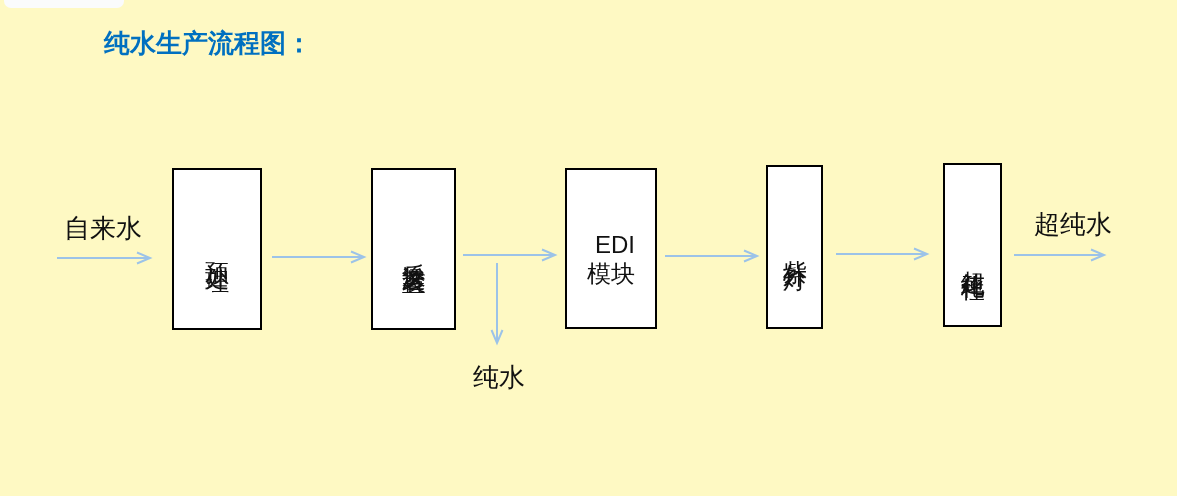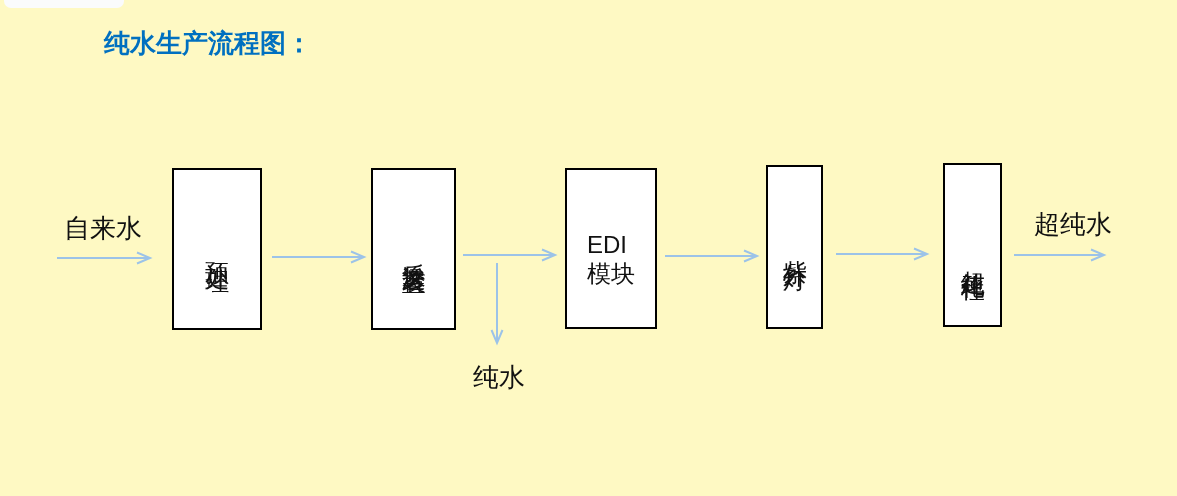--- a/index.html
+++ b/index.html
@@ -41,21 +41,21 @@
     font-size: 24px;
   }
   .v-label {
     writing-mode: vertical-rl;
     text-orientation: upright;
     letter-spacing: 4px;
     line-height: 1.1;
     white-space: nowrap;
   }
   .v-label-tight { letter-spacing: 2px; }
-  .h-label { text-align: left; line-height: 1.2; padding-top: 22px; }
+  .h-label { text-align: right; line-height: 1.2; padding-top: 22px; }
   .h-label div { white-space: nowrap; }
   .pad-down { padding-top: 22px; }
   .flow-label {
     position: absolute;
     font-size: 26px;
     color: var(--text, #111111);
     white-space: nowrap;
   }
 </style>
 </head>

